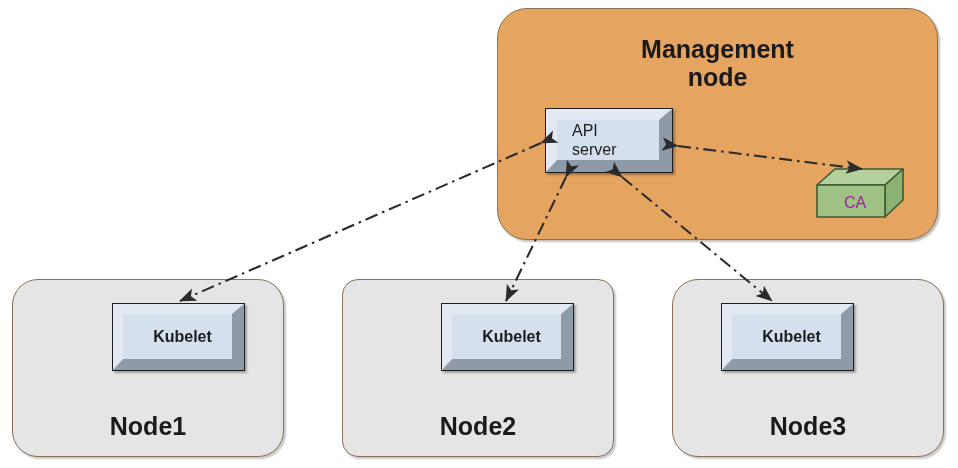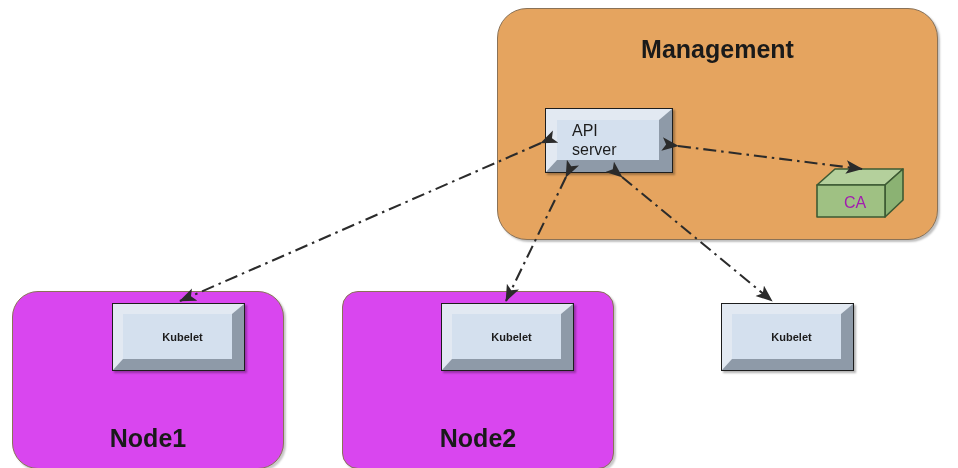--- a/index.html
+++ b/index.html
@@ -19,22 +19,22 @@
     border:1.5px solid #8a7257;
     border-radius:26px;
   }
   .panel-mgmt{
     left:497px;top:8px;width:441px;height:232px;
     background:#e5a45f;
     border-radius:30px;
     box-shadow:2px 2px 2px rgba(0,0,0,.25);
   }
   .panel-node{
-    background:#d946ef;
-    width:272px;height:178px;top:291px;
+    background:#e5e5e5;
+    width:272px;height:178px;top:279px;
     box-shadow:2px 2px 2px rgba(0,0,0,.22);
   }
   .node1{left:12px;}
   .node2{left:342px;border-radius:16px;}
   .node3{left:672px;}
 
   .panel-title{
     position:absolute;
     left:0;right:0;
     text-align:center;
@@ -81,21 +81,21 @@
     align-items:center;
   }
 
   .kube-box{top:303px;width:133px;height:68px;}
   .kube1{left:112px;}
   .kube2{left:441px;}
   .kube3{left:721px;}
   .kube-box .inner{border-width:10px 12px 11px 10px;}
   .kube-box .face{
     justify-content:center;
-    font-size:11px;
+    font-size:16px;
     font-weight:700;
     padding-left:8px;
   }
 
   
   .ca-box{position:absolute;left:816px;top:168px;width:88px;height:50px;}
   .ca-label{
     position:absolute;
     left:10px;top:22px;width:58px;height:26px;
     display:flex;align-items:center;justify-content:center;
@@ -107,28 +107,32 @@
   svg.ca-svg{position:absolute;left:0;top:0;width:88px;height:50px;}
 </style>
 </head>
 <body>
 
 <div id="stage">
 
   <div class="panel panel-mgmt">
     <div class="panel-title mgmt-title">
       <div>Management</div>
+      <div>node</div>
     </div>
   </div>
 
   <div class="panel panel-node node1">
     <div class="panel-title node-label">Node1</div>
   </div>
   <div class="panel panel-node node2">
     <div class="panel-title node-label">Node2</div>
+  </div>
+  <div class="panel panel-node node3">
+    <div class="panel-title node-label">Node3</div>
   </div>
 
   <div class="ca-box">
     <svg class="ca-svg" viewBox="0 0 88 50">
 
       <polygon points="1,17 19,1 87,1 69,17" fill="#b4d09c" stroke="#3d5a33" stroke-width="1.6" stroke-linejoin="round"></polygon>
 
       <polygon points="69,17 87,1 87,32 69,49" fill="#8bb273" stroke="#3d5a33" stroke-width="1.6" stroke-linejoin="round"></polygon>
 
       <polygon points="1,17 69,17 69,49 1,49" fill="#9fc183" stroke="#3d5a33" stroke-width="1.6" stroke-linejoin="round"></polygon>

